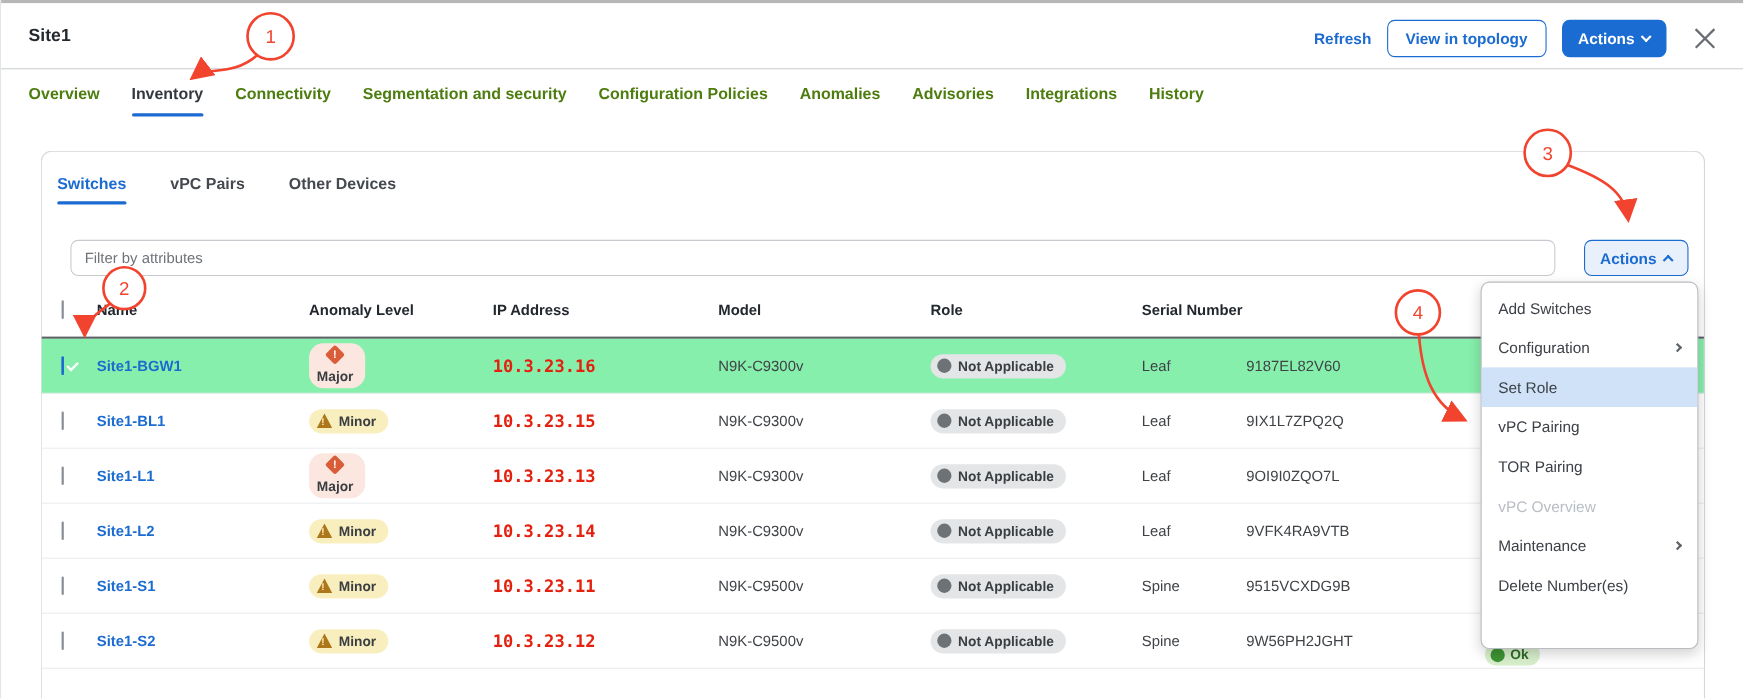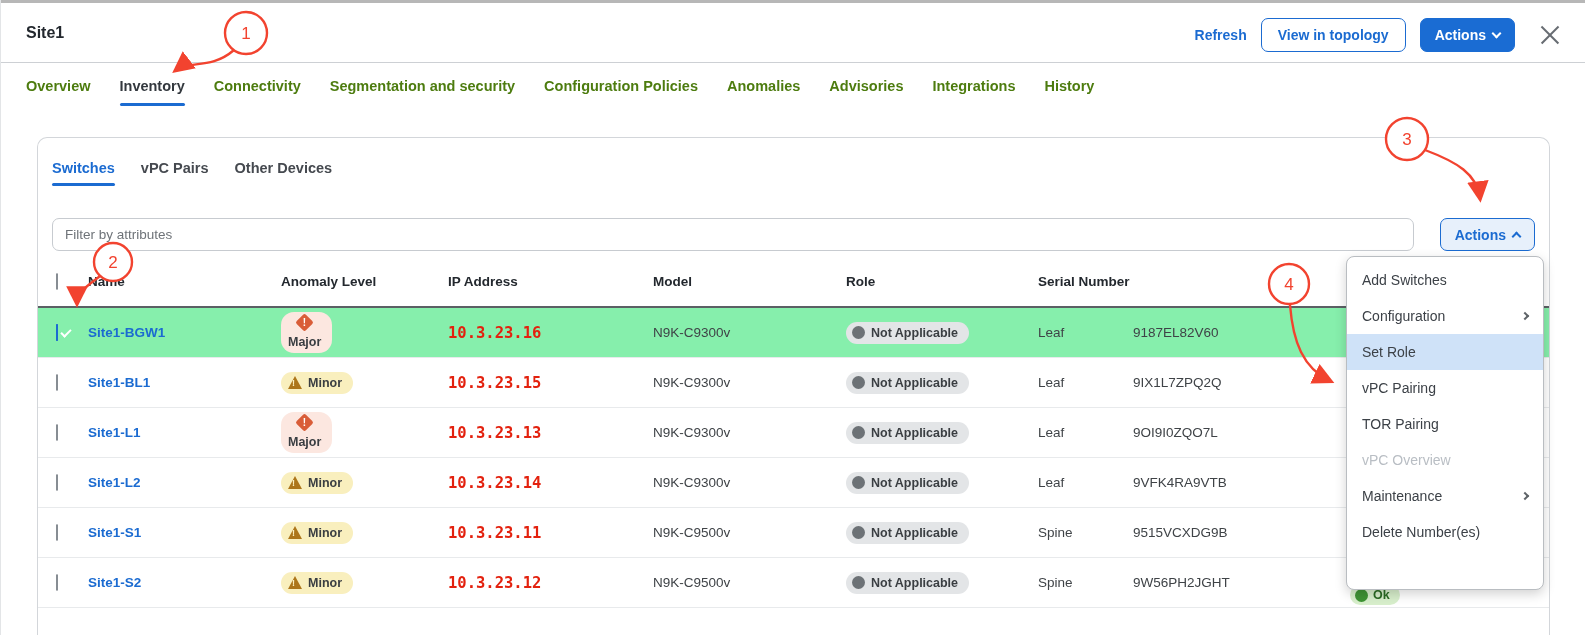--- a/index.html
+++ b/index.html
@@ -35,26 +35,26 @@
 
   
   .tabbar { position:absolute; left:25px; top:78px; display:flex; gap:29px; }
   .tab { font-size:14.5px; font-weight:700; color:#4d7c0f; padding-bottom:12px; cursor:pointer; position:relative; white-space:nowrap; }
   .tab.active { color:#33383e; }
   .tab.active::after { content:""; position:absolute; left:0; right:0; bottom:0; height:3px; background:#1b6bd1; border-radius:2px; }
 
   
   .card { position:absolute; left:36px; top:137px; width:1513px; height:500px;
           border:1px solid #d3d6da; border-bottom:none; border-radius:10px 10px 0 0; background:#fff; }
-  .subtabs { position:absolute; left:14px; top:22px; display:flex; gap:26px; }
+  .subtabs { position:absolute; left:14px; top:22px; display:flex; gap:40px; }
   .subtab { font-size:14.5px; font-weight:700; color:#45494f; padding-bottom:10px; position:relative; cursor:pointer; }
   .subtab.active { color:#1b6bd1; }
   .subtab.active::after { content:""; position:absolute; left:0; right:0; bottom:0; height:3px; background:#1b6bd1; border-radius:2px; }
 
-  .filter-row { position:absolute; left:14px; right:14px; top:80px; height:33px; display:flex; gap:26px; }
+  .filter-row { position:absolute; left:26px; right:14px; top:80px; height:33px; display:flex; gap:26px; }
   .filter-input { flex:1; height:33px; border:1px solid #c7cbd0; border-radius:7px; padding:0 12px;
                   font-size:13.5px; color:#33383e; font-family:"Liberation Sans", sans-serif; outline:none; }
   .filter-input::placeholder { color:#6e7378; }
   .btn-actions-table { background:#e7f0fb; border:1.5px solid #1b6bd1; color:#1b6bd1; padding:0 14px; height:33px; }
 
   
   .table { position:absolute; left:0; top:118px; width:100%; }
   .trow { display:grid; grid-template-columns:32px 193px 167px 205px 193px 192px 95px 180px 1fr;
           align-items:center; padding-left:18px; }
   .thead { height:52px; border-bottom:2px solid #5b6064; font-size:13.5px; font-weight:700; color:#23282e; }

